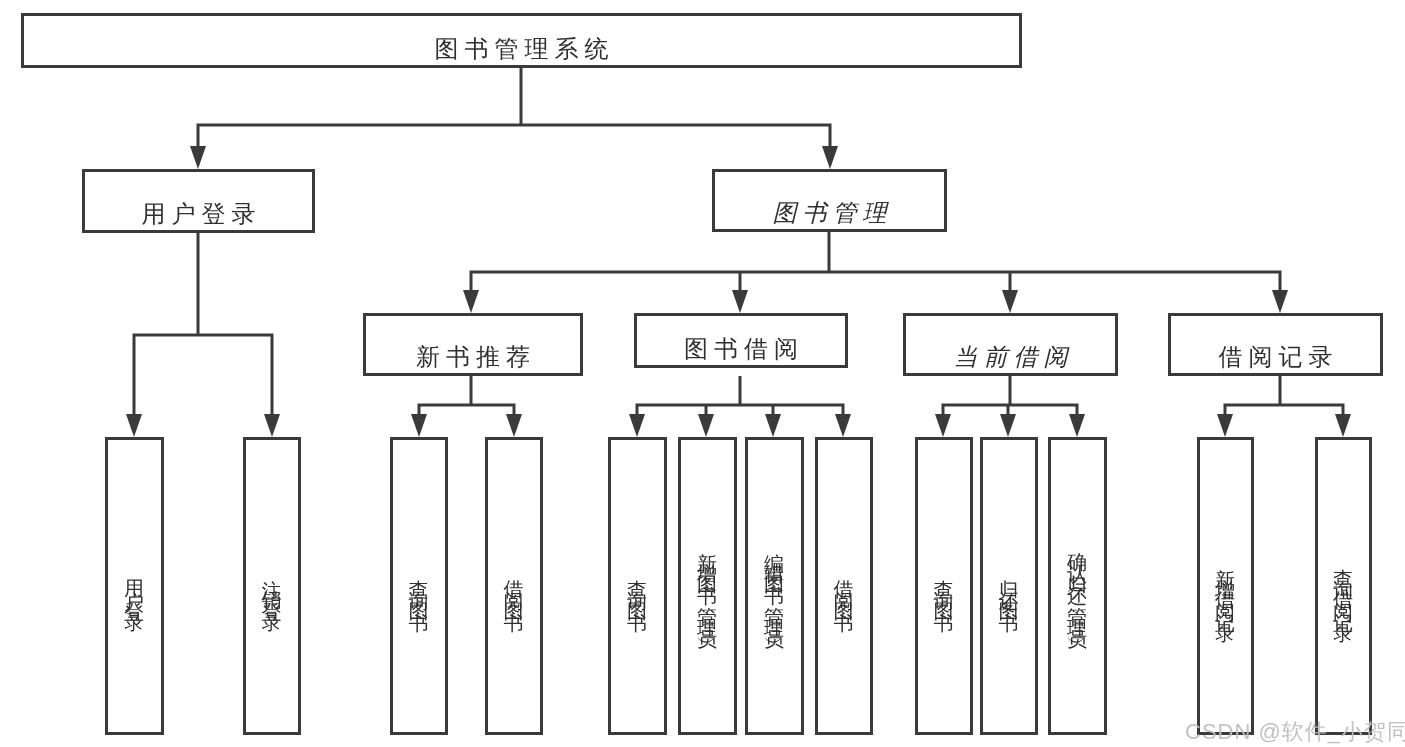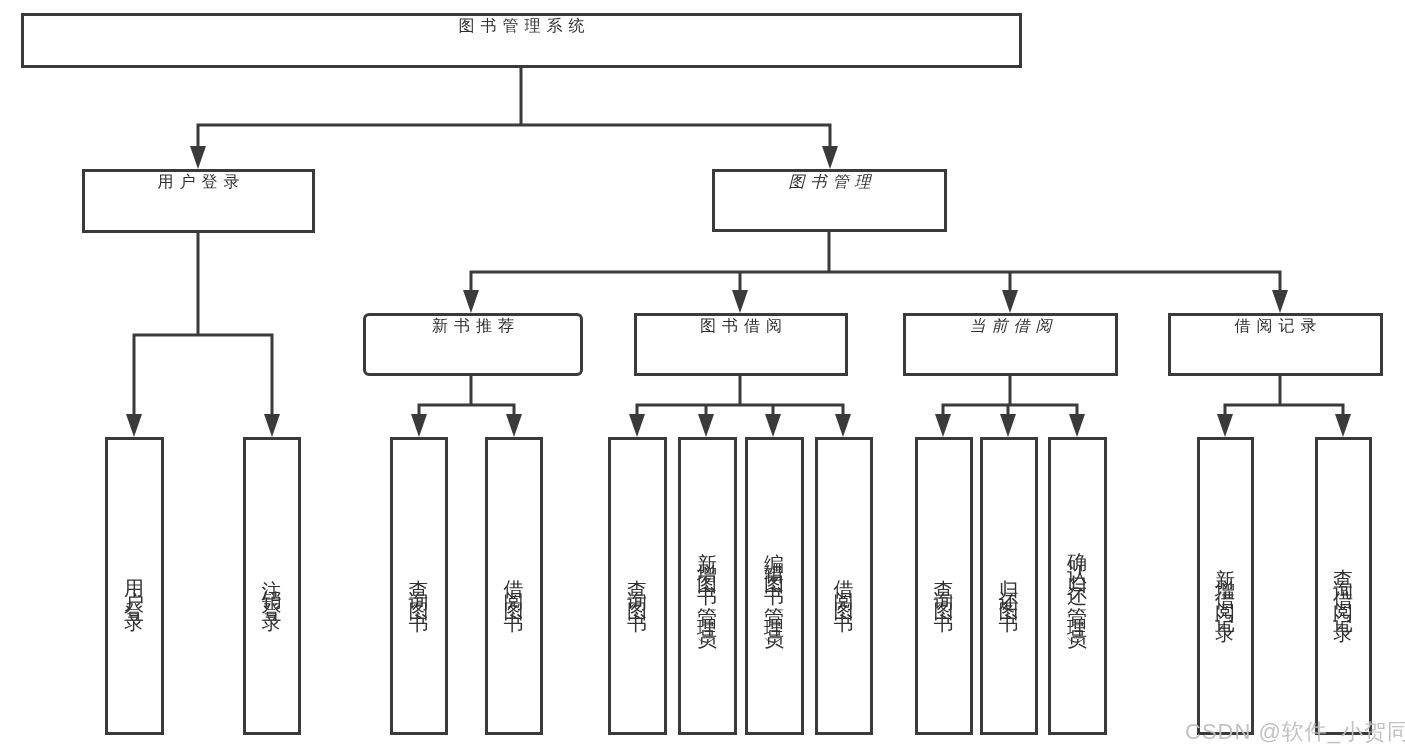--- a/index.html
+++ b/index.html
@@ -8,23 +8,23 @@
     width:1405px;height:747px;
     background:#ffffff;
     font-family:"Liberation Sans","DejaVu Sans",sans-serif;
     overflow:hidden;
   }
   .node{
     position:absolute;
     box-sizing:border-box;
     border:3px solid #3a3a3a;
     background:#ffffff;
-    display:flex;align-items:flex-start;justify-content:center;
+    display:flex;align-items:flex-end;justify-content:center;
     color:#303030;
-    font-size:16px;
+    font-size:24px;
     letter-spacing:6px;
     text-indent:6px;
     white-space:nowrap;
     z-index:2;
   }
   .leaf{
     position:absolute;
     top:437px;height:298px;
     box-sizing:border-box;
     border:3px solid #3a3a3a;
@@ -113,24 +113,24 @@
     <span>图书管理系统</span>
   </div>
 
   <div class="node" style="left:82px;top:169px;width:233px;height:64px;">
     <span>用户登录</span>
   </div>
   <div class="node" style="left:712px;top:169px;width:235px;height:63px;font-style:italic;">
     <span>图书管理</span>
   </div>
 
-  <div class="node" style="left:363px;top:313px;width:220px;height:63px;border-radius:6px;">
+  <div class="node" style="left:363px;top:313px;width:220px;height:63px;">
     <span>新书推荐</span>
   </div>
-  <div class="node" style="left:634px;top:313px;width:214px;height:63px;">
+  <div class="node" style="left:634px;top:313px;width:214px;height:55px;">
     <span>图书借阅</span>
   </div>
   <div class="node" style="left:903px;top:313px;width:215px;height:63px;font-style:italic;">
     <span>当前借阅</span>
   </div>
   <div class="node" style="left:1168px;top:313px;width:215px;height:63px;">
     <span>借阅记录</span>
   </div>
 
   <div class="leaf" style="left:105px;width:59px;">

